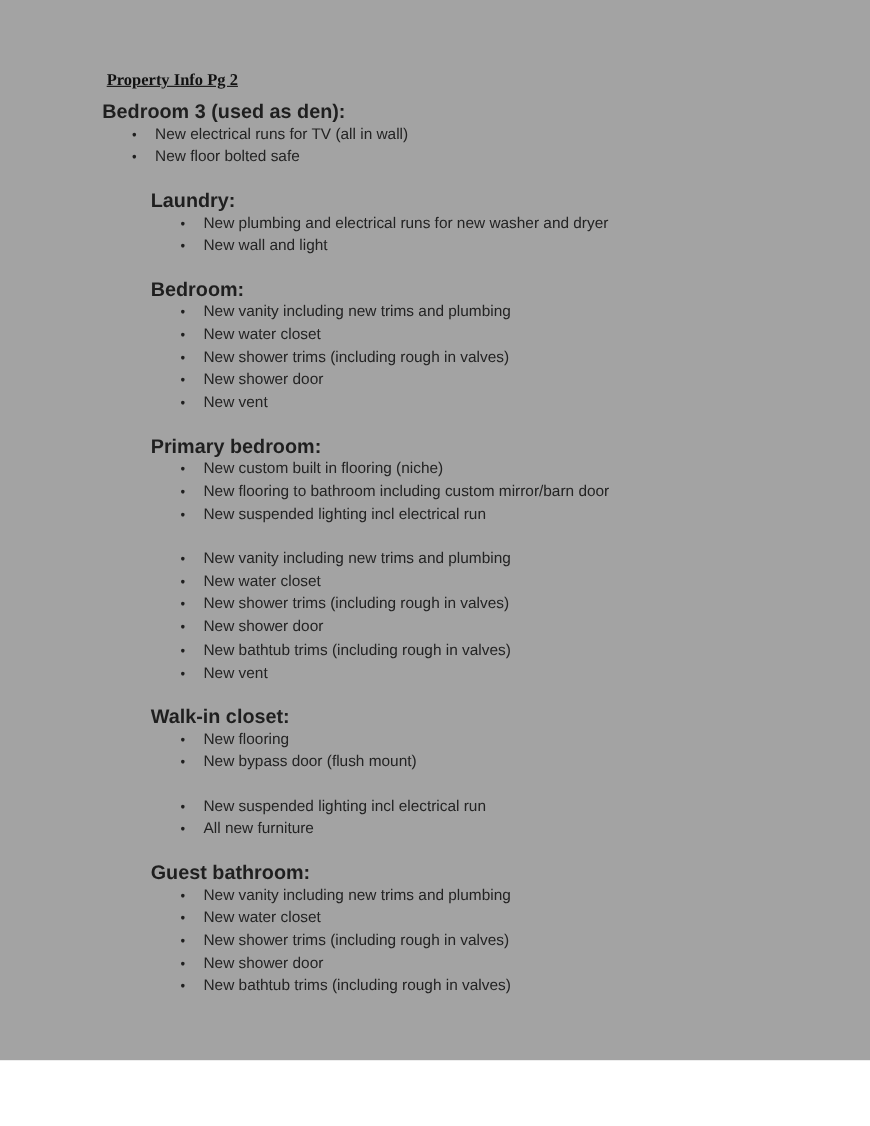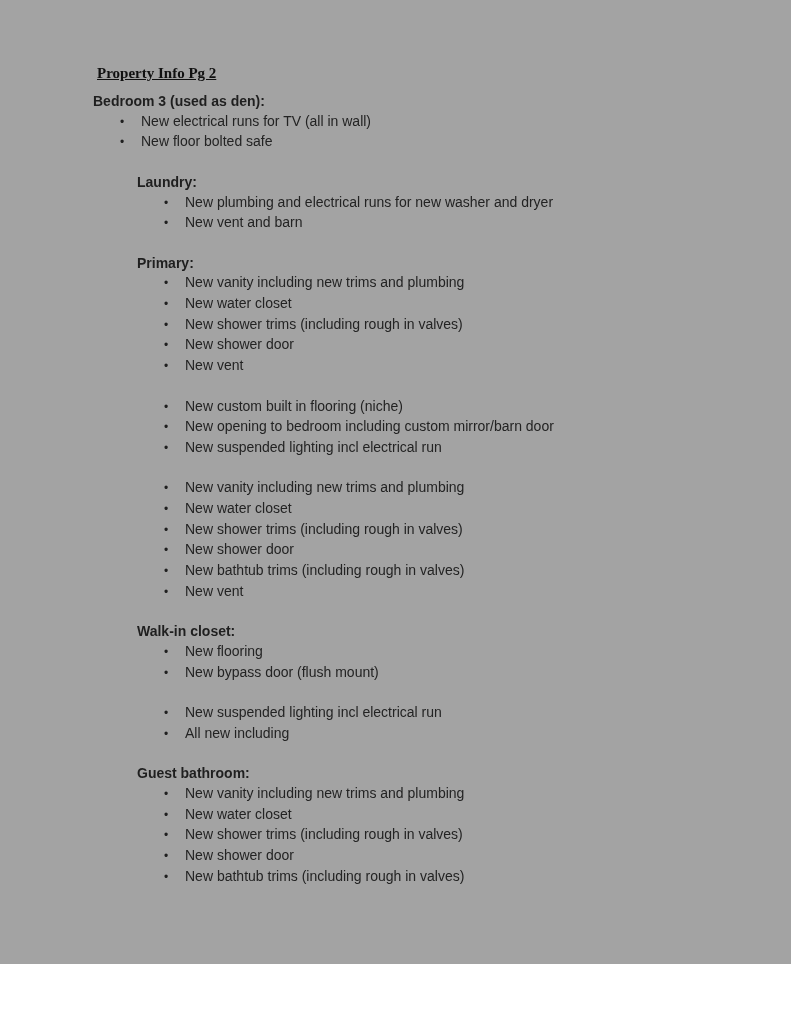--- a/index.html
+++ b/index.html
@@ -33,21 +33,21 @@
     margin: 0 0 9px 4px;
   }
   .sec {
     margin: 0;
   }
   .sec + .sec {
     margin-top: 19.7px; 
     margin-left: 44px;
   }
   .sec-heading {
-    font-size: 14px;
+    font-size: 18px;
     font-weight: bold;
     line-height: 19.7px;
     margin: 0;
     color: #1f1f1f;
   }
   ul.blist {
     list-style: none;
     margin: 0;
     padding: 0;
   }
@@ -91,27 +91,27 @@
 
     <section class="sec">
       <h2 class="sec-heading">Laundry:</h2>
       <ul class="blist">
         <li>
           <span class="bullet">•</span>
           <span>New plumbing and electrical runs for new washer and dryer</span>
         </li>
         <li>
           <span class="bullet">•</span>
-          <span>New vent and barn</span>
-        </li>
-      </ul>
-    </section>
-
-    <section class="sec">
-      <h2 class="sec-heading">Primary:</h2>
+          <span>New wall and light</span>
+        </li>
+      </ul>
+    </section>
+
+    <section class="sec">
+      <h2 class="sec-heading">Bedroom:</h2>
       <ul class="blist">
         <li>
           <span class="bullet">•</span>
           <span>New vanity including new trims and plumbing</span>
         </li>
         <li>
           <span class="bullet">•</span>
           <span>New water closet</span>
         </li>
         <li>
@@ -123,28 +123,29 @@
           <span>New shower door</span>
         </li>
         <li>
           <span class="bullet">•</span>
           <span>New vent</span>
         </li>
       </ul>
     </section>
 
     <section class="sec">
+      <h2 class="sec-heading">Primary bedroom:</h2>
       <ul class="blist">
         <li>
           <span class="bullet">•</span>
           <span>New custom built in flooring (niche)</span>
         </li>
         <li>
           <span class="bullet">•</span>
-          <span>New opening to bedroom including custom mirror/barn door</span>
+          <span>New flooring to bathroom including custom mirror/barn door</span>
         </li>
         <li>
           <span class="bullet">•</span>
           <span>New suspended lighting incl electrical run</span>
         </li>
       </ul>
     </section>
 
     <section class="sec">
       <ul class="blist">
@@ -190,21 +191,21 @@
     </section>
 
     <section class="sec">
       <ul class="blist">
         <li>
           <span class="bullet">•</span>
           <span>New suspended lighting incl electrical run</span>
         </li>
         <li>
           <span class="bullet">•</span>
-          <span>All new including</span>
+          <span>All new furniture</span>
         </li>
       </ul>
     </section>
 
     <section class="sec">
       <h2 class="sec-heading">Guest bathroom:</h2>
       <ul class="blist">
         <li>
           <span class="bullet">•</span>
           <span>New vanity including new trims and plumbing</span>

